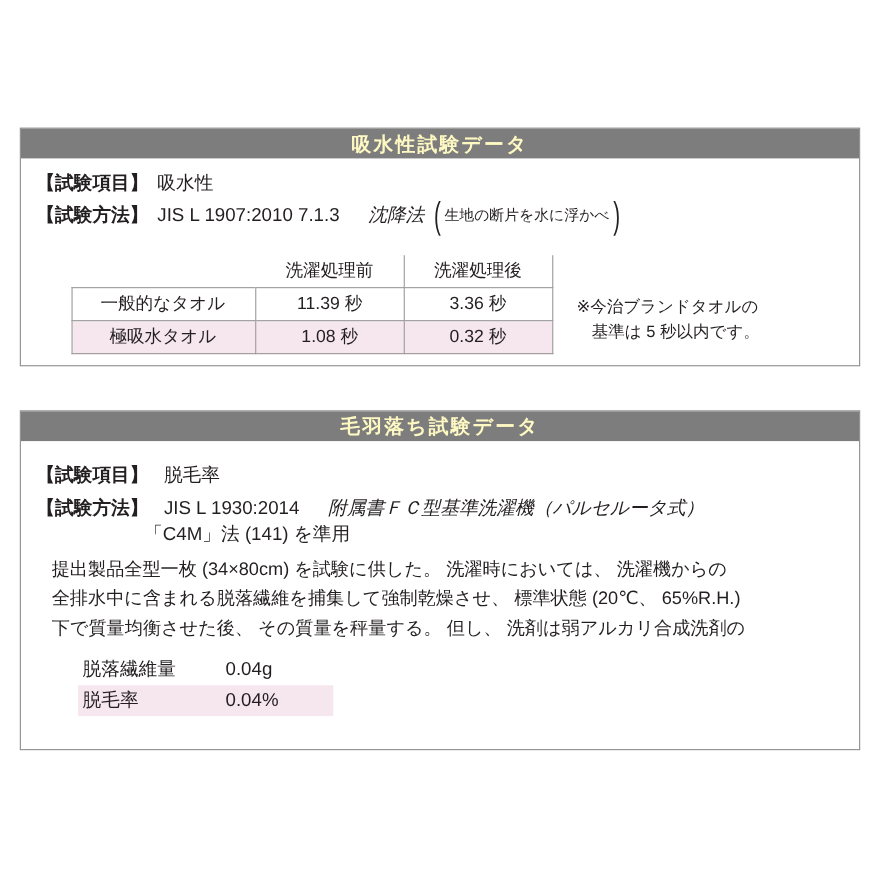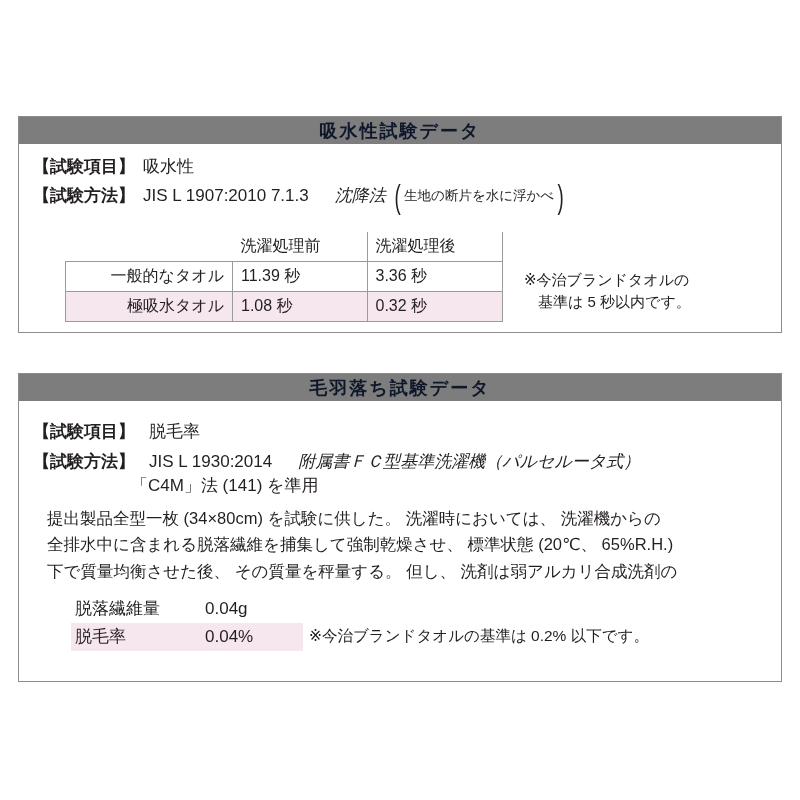--- a/index.html
+++ b/index.html
@@ -29,21 +29,21 @@
     border: 1px solid #8c8c8c;
     box-sizing: border-box;
     background: #ffffff;
   }
   #panel-absorbency { top: 116px; height: 217px; }
   #panel-lint      { top: 373px; height: 309px; }
 
   .panel-header {
     height: 27px;
     background: #7d7d7d;
-    color: #0f172a;
+    color: #fef9c3;
     font-size: 18px;
     font-weight: bold;
     letter-spacing: 2px;
     display: flex;
     align-items: center;
     justify-content: center;
   }
   .panel-body {
     padding: 10px 14px 0 14px;
   }
@@ -98,24 +98,25 @@
     top: 115px;
   }
   table.data {
     border-collapse: collapse;
     font-size: 16px;
   }
   table.data td {
     border: 1px solid #9a9a9a;
     height: 29px;
     padding: 0 8px;
+    text-align: center;
     white-space: nowrap;
   }
   table.data td.rowhead {
-    text-align: right;
+    text-align: center;
     padding-left: 6px;
     width: 152px;
   }
   table.data td.colhead {
     width: 118px;
   }
   table.data tr.blank-head td {
     border-left: none;
     border-top: none;
   }
@@ -260,20 +261,19 @@
       <div class="results">
         <div class="result-line">
           <span class="result-name">脱落繊維量</span>
           <span class="result-value">0.04g</span>
         </div>
         <div class="result-wrap">
           <div class="result-line hl">
             <span class="result-name">脱毛率</span>
             <span class="result-value">0.04%</span>
           </div>
-          <span class="result-trailing">※今治ブランドタオルの基準は 0.2% 以下です。</span>
         </div>
       </div>
 
     </div>
   </section>
 
 </div>
 
 </body></html>

